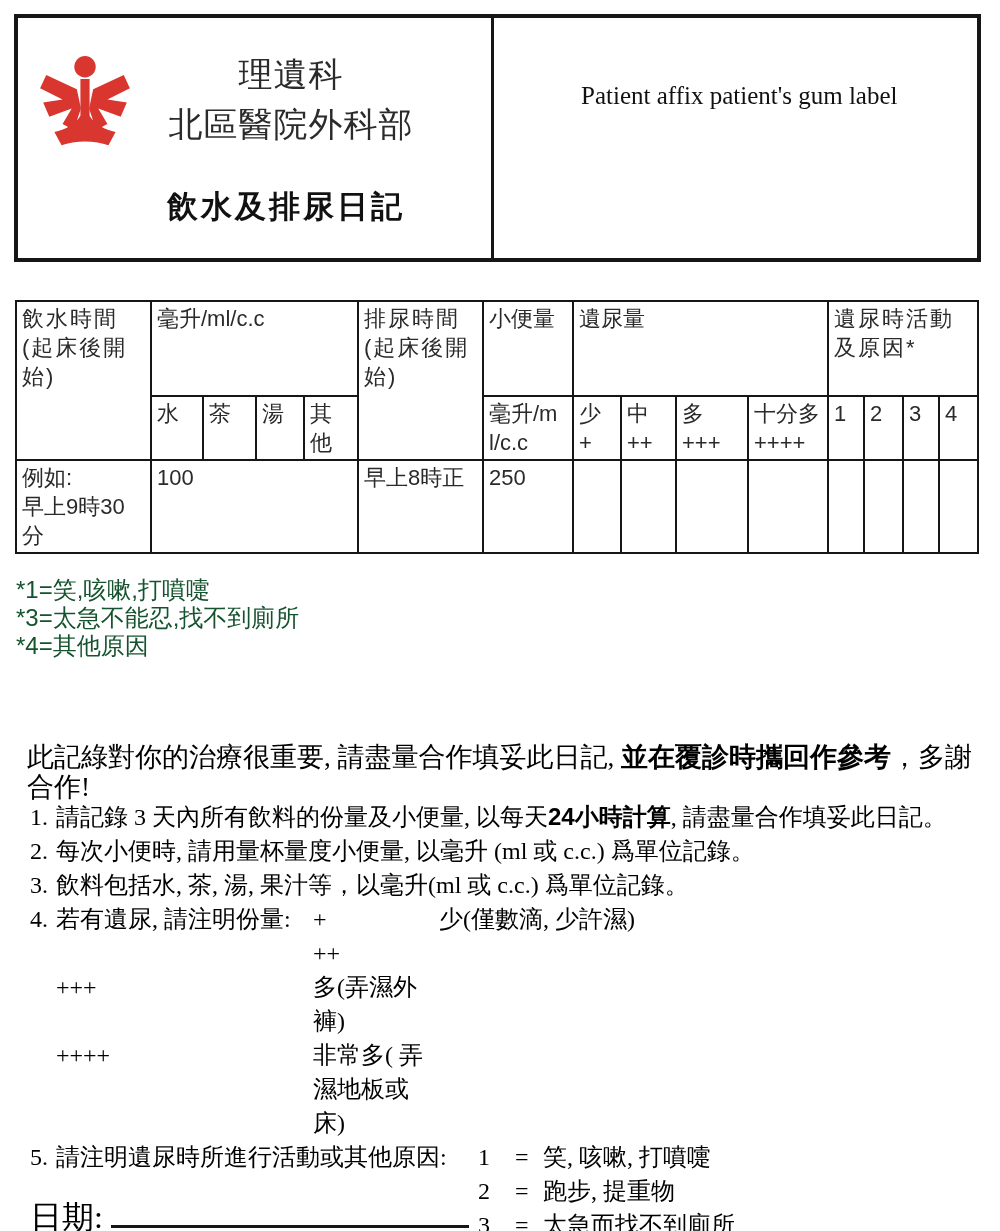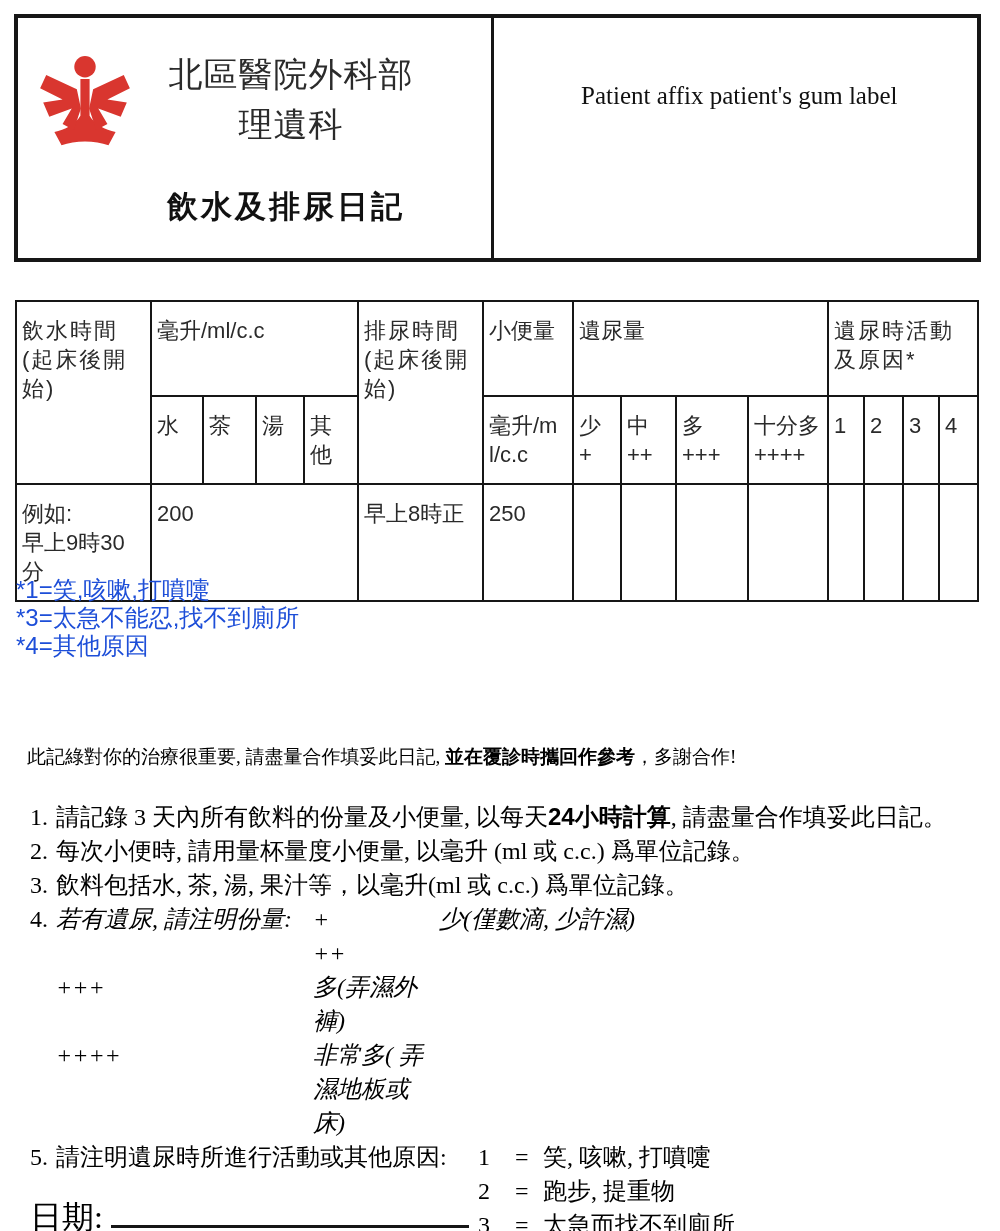--- a/index.html
+++ b/index.html
@@ -29,46 +29,46 @@
 
   
   .diary {
     position:absolute; left:15px; top:300px;
     border-collapse:collapse; table-layout:fixed; width:962px;
     font-family:"Liberation Sans","DejaVu Sans",sans-serif;
     font-size:22px; line-height:29px; color:#2a2a2a;
   }
   .diary td {
     border:2px solid #161616; vertical-align:top; text-align:left;
-    padding:14px 5px; overflow:hidden; word-break:break-all;
+    padding:2px 5px; overflow:hidden; word-break:break-all;
   }
   .diary .sp { letter-spacing:2px; }
   .diary tr.r1 { height:95px; }
   .diary tr.r2 { height:63px; }
   .diary tr.r3 { height:87px;margin-top:35px; }
 
   
   .footnotes {
     position:absolute; left:16px; top:576px;
     font-family:"Liberation Sans","DejaVu Sans",sans-serif;
-    font-size:24px; line-height:28px; color:#1d4ed8;
-  }
-
-  
-  .intro { position:absolute; left:27px; top:742px; width:958px; font-size:19px; line-height:30px; }
+    font-size:24px; line-height:28px; color:#14532d;
+  }
+
+  
+  .intro { position:absolute; left:27px; top:742px; width:958px; font-size:27px; line-height:30px; }
   .intro .b, .ins .b {
     font-family:"Liberation Sans","DejaVu Sans",sans-serif; font-weight:bold;
   }
 
   
   .ins { position:absolute; left:30px; top:800px; width:952px; font-size:24px; line-height:34px; }
   .ins-item { display:flex; }
   .ins-item .num { width:26px; flex:0 0 26px; }
   .ins-item .body { flex:1; }
-  .grid4 { display:grid; grid-template-columns:257px 126px 1fr;font-style:italic; }
+  .grid4 { display:grid; grid-template-columns:257px 126px 1fr; }
   .grid5 { display:grid; grid-template-columns:422px 37px 28px 1fr; }
   .nowrap { white-space:nowrap; }
 
   
   .date-line { position:absolute; left:30px; top:1196px; font-size:32px; }
   .date-underline {
     display:inline-block; width:358px; height:20px;
     border-bottom:3px solid #161616; margin-left:8px; vertical-align:baseline;
   }
 </style>
@@ -81,22 +81,22 @@
     <div class="header-left">
       <svg class="logo" viewBox="0 0 100 95">
         <g fill="#d9362f">
           <circle cx="50" cy="12" r="10.5"></circle>
           <path d="M45.5 24 L54.5 24 L54.5 60 C59 68 70 74 80 76 L73 89 C60 84 40 84 27 89 L20 76 C30 74 41 68 45.5 60 Z"></path>
           <path d="M58 34 L88 20 L94 33 L72 44 L91 47 L85 61 L63 53 L72 68 L61 74 L54 53 Z"></path>
           <path d="M58 34 L88 20 L94 33 L72 44 L91 47 L85 61 L63 53 L72 68 L61 74 L54 53 Z" transform="translate(100,0) scale(-1,1)"></path>
         </g>
       </svg>
       <div class="dept-block">
+        <div>理遺科</div>
         <div>北區醫院外科部</div>
-        <div>理遺科</div>
       </div>
       <div class="form-title">飲水及排尿日記</div>
     </div>
     <div class="header-right">
       <div class="patient-label">Patient affix patient's gum label</div>
     </div>
   </div>
 
   <table class="diary">
     <colgroup>
@@ -156,21 +156,21 @@
       <td>1</td>
       <td>2</td>
       <td>3</td>
       <td>4</td>
     </tr>
     <tr class="r3">
       <td>
         <div>例如:</div>
         <div>早上9時30分</div>
       </td>
-      <td colspan="4">200</td>
+      <td colspan="4">100</td>
       <td>早上8時正</td>
       <td>250</td>
       <td></td>
       <td></td>
       <td></td>
       <td></td>
       <td></td>
       <td></td>
       <td></td>
       <td></td>

